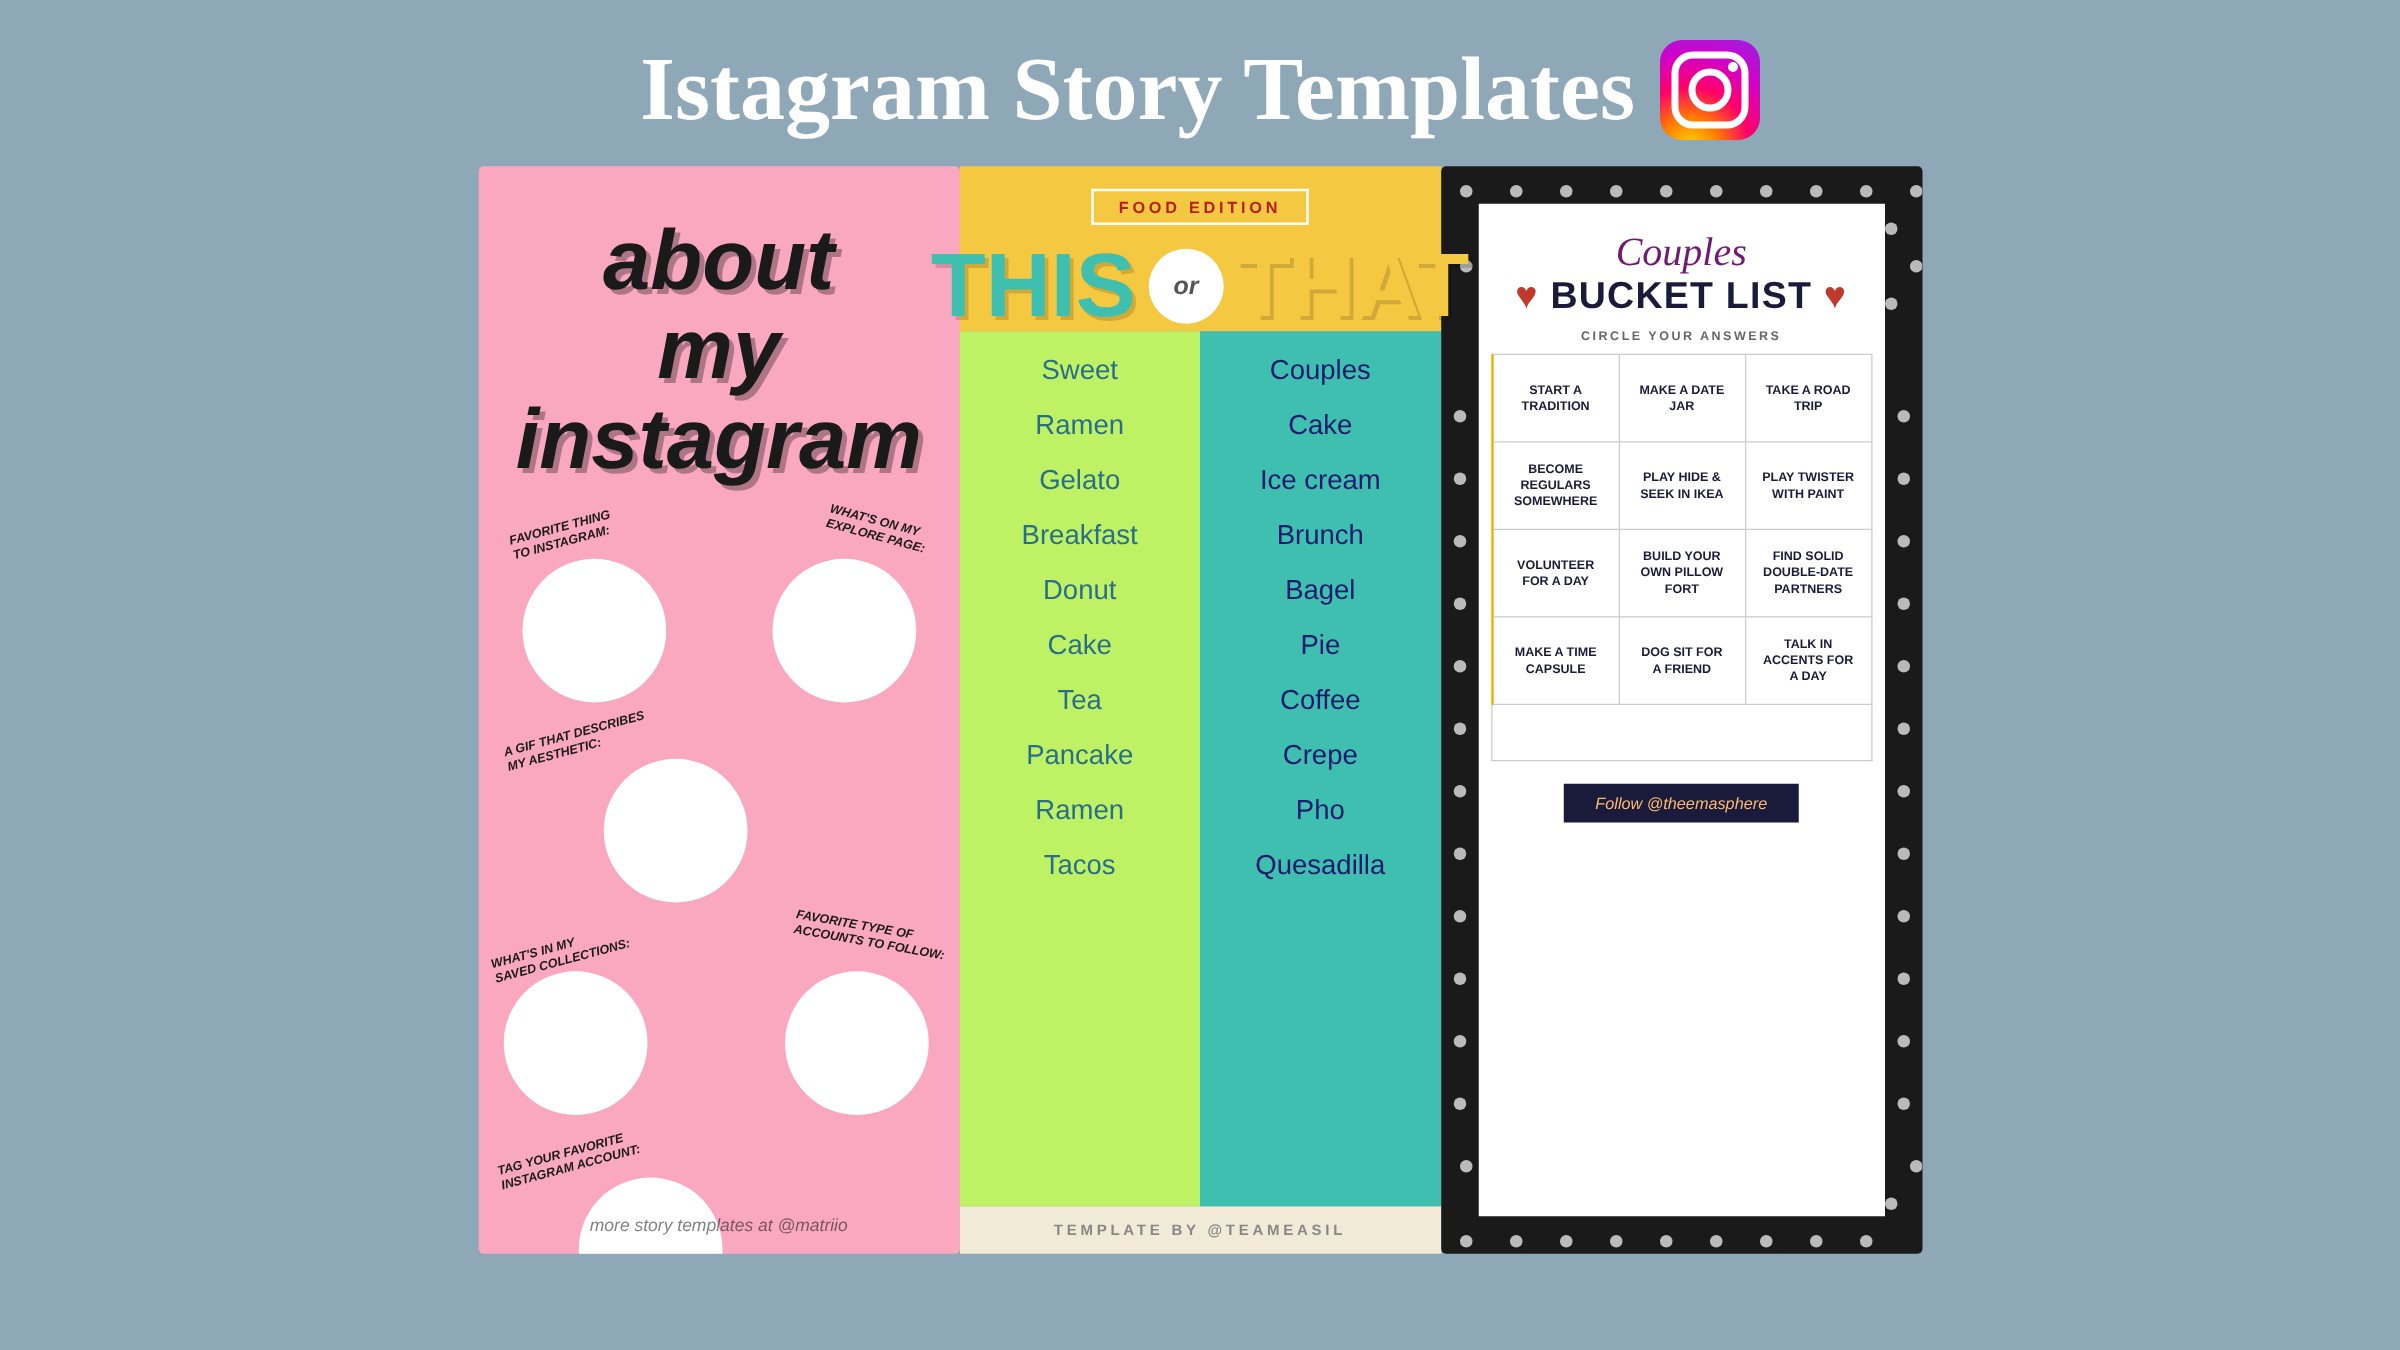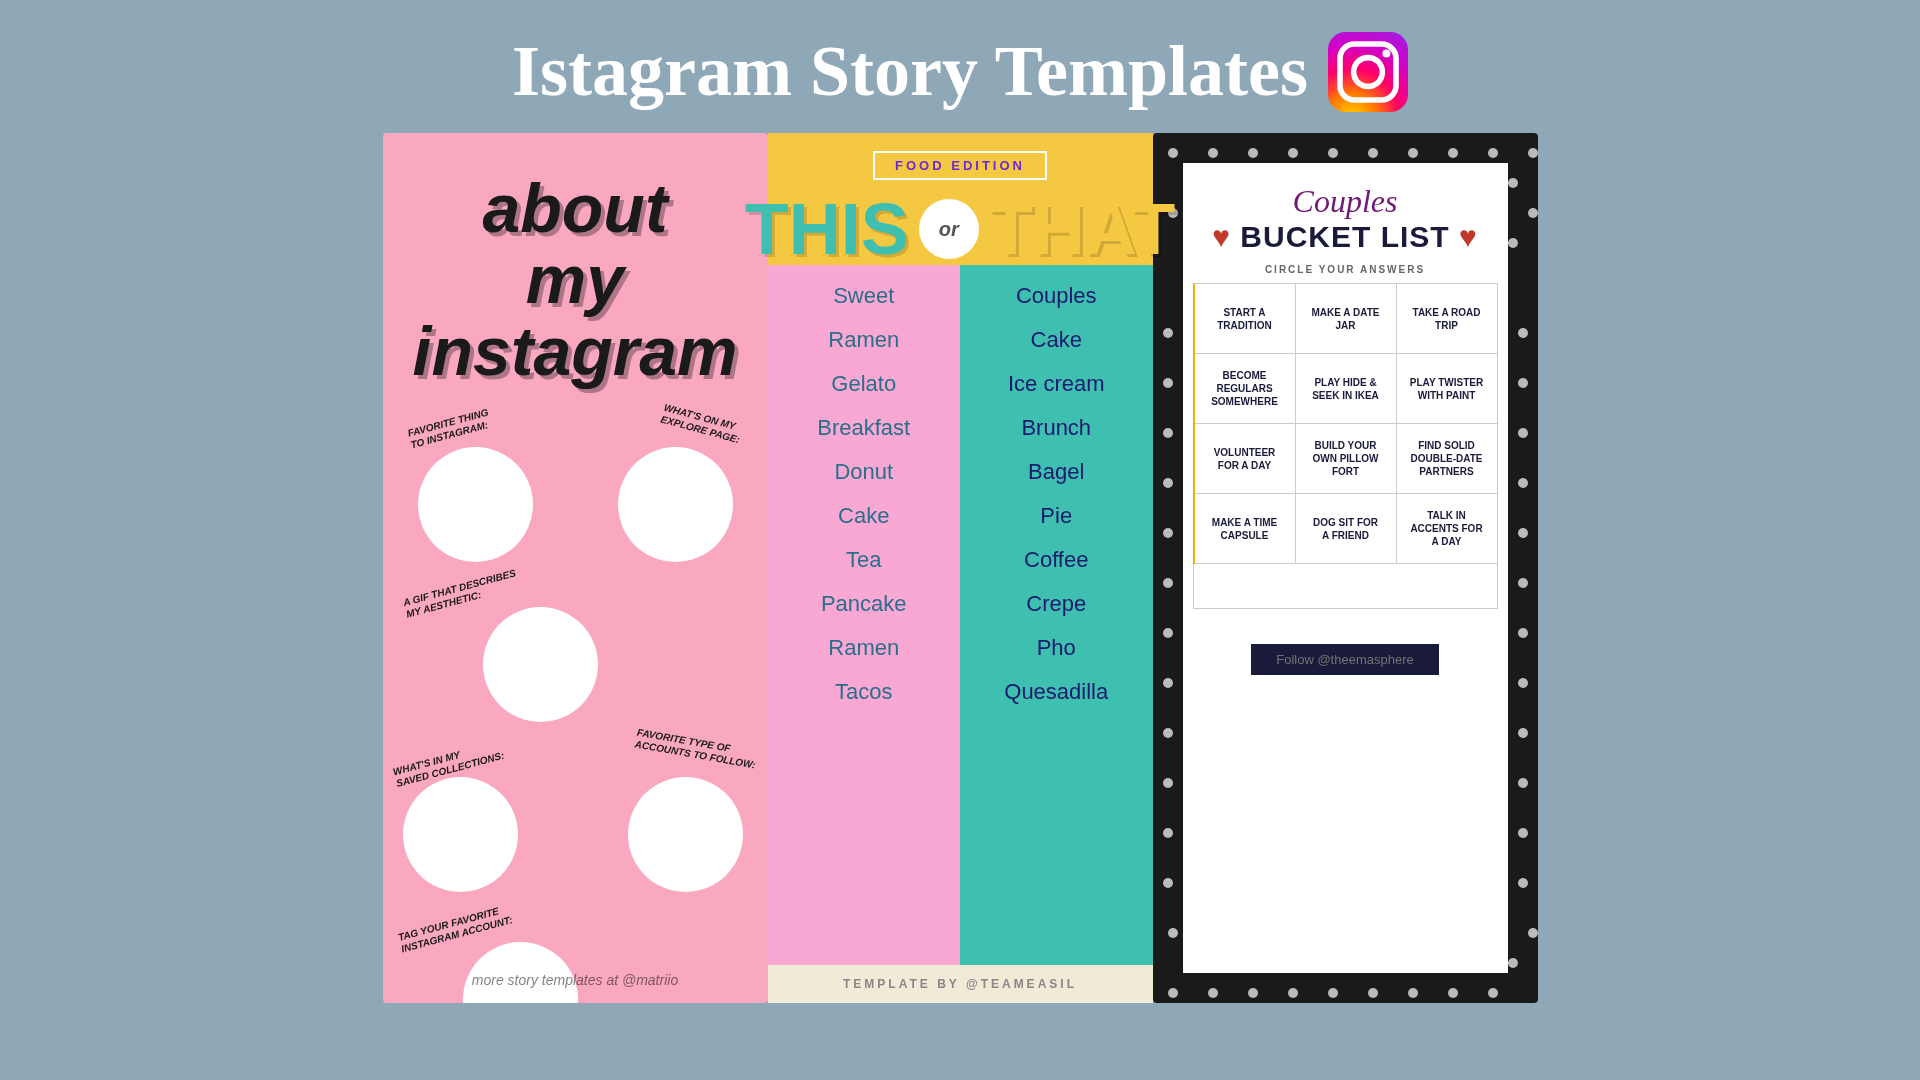--- a/index.html
+++ b/index.html
@@ -94,21 +94,21 @@
       flex-direction: column;
     }
     .food-edition-badge {
       border: 2px solid white;
       padding: 5px 20px;
       margin-top: 18px;
       margin-bottom: 8px;
       font-size: 13px;
       font-weight: bold;
       letter-spacing: 3px;
-      color: #6d28d9;
+      color: #b91c1c;
     }
     .this-or-that-row {
       display: flex;
       align-items: center;
       justify-content: center;
       gap: 0;
       width: 100%;
       margin-top: 5px;
       position: relative;
       z-index: 2;
@@ -231,25 +231,26 @@
       font-weight: bold;
       color: #1a1a3a;
       line-height: 1.3;
       min-height: 70px;
       display: flex;
       align-items: center;
       justify-content: center;
     }
     .follow-btn {
       background-color: #1a1a3a;
-      color: #737373;
+      color: #fdba74;
       font-size: 13px;
+      font-style: italic;
       padding: 8px 25px;
       display: inline-block;
-      margin: 25px auto;
+      margin: 8px auto;
       align-self: center;
     }
     .card3-inner-flex {
       display: flex;
       flex-direction: column;
       height: 100%;
     }
   </style>
 </head>
 <body>
@@ -310,21 +311,21 @@
       <div class="this-or-that-row">
         <div class="this-text">THIS</div>
         <div class="or-circle">
           <span>or</span>
         </div>
         <div class="that-text">THAT</div>
       </div>
     </div>
 
     <div style="display:flex; flex:1; position:relative;">
-      <div style="width:50%; background:#f9a8d4; display:flex; flex-direction:column; align-items:center; padding:10px 0; gap:2px;">
+      <div style="width:50%; background:#bef264; display:flex; flex-direction:column; align-items:center; padding:10px 0; gap:2px;">
         <div class="food-item food-item-left">Sweet</div>
         <div class="food-item food-item-left">Ramen</div>
         <div class="food-item food-item-left">Gelato</div>
         <div class="food-item food-item-left">Breakfast</div>
         <div class="food-item food-item-left">Donut</div>
         <div class="food-item food-item-left">Cake</div>
         <div class="food-item food-item-left">Tea</div>
         <div class="food-item food-item-left">Pancake</div>
         <div class="food-item food-item-left">Ramen</div>
         <div class="food-item food-item-left">Tacos</div>

